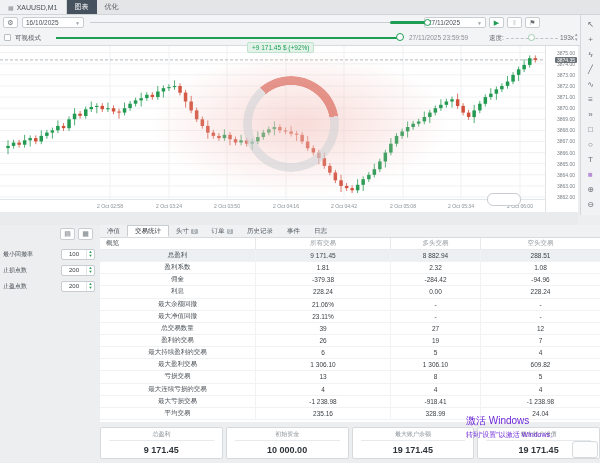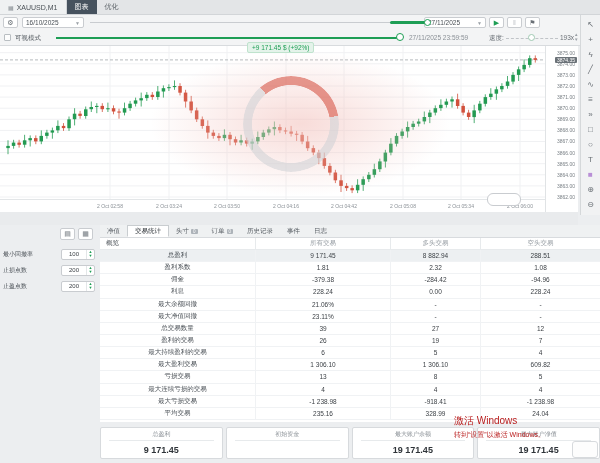--- a/index.html
+++ b/index.html
@@ -86,21 +86,21 @@
   .c3 { width:120px; text-align:center; border-left:1px solid #f0f2f4; align-self:stretch; display:flex; align-items:center; justify-content:center; }
   .thead .c0 { text-align:left; padding-left:6px; }
   .thead .c1,.thead .c2,.thead .c3 { border-left:1px solid #e7eaec; }
 
   
   .summary { left:100px; top:427px; width:500px; height:32px; display:flex; gap:3px; }
   .card { flex:1; background:#fff; border:1px solid #d7dadd; border-radius:2px; display:flex; flex-direction:column; }
   .card .clabel { height:13px; font-size:6px; color:#8a9096; display:flex; align-items:center; justify-content:center; border-bottom:1px solid #e7eaec; margin:0 8px; }
   .card .cvalue { flex:1; font-size:9px; font-weight:bold; color:#2f3439; display:flex; align-items:center; justify-content:center; }
 
-  .win-wm { left:454px; top:414px; color:#b91c1c; pointer-events:none; z-index:5; }
+  .win-wm { left:466px; top:414px; color:#6d28d9; pointer-events:none; z-index:5; }
   .win-wm .l1 { font-size:10px; }
   .win-wm .l2 { font-size:7px; margin-top:2px; }
   .corner-box { left:572px; top:441px; width:26px; height:17px; background:#fdfdfd; border:1px solid #d7dadd; border-radius:3px; }
 </style>
 </head>
 <body>
 
 <div class="abs titlebar">
   <div class="ttab">
     <span class="mini-ic">▦</span>
@@ -589,20 +589,21 @@
     </div>
 </div>
 
 <div class="abs summary" id="summary">
     <div class="card">
       <div class="clabel">总盈利</div>
     <div class="cvalue">9 171.45</div>
     </div>
     <div class="card">
       <div class="clabel">初始资金</div>
+    <div class="cvalue">10 000.00</div>
     </div>
     <div class="card">
       <div class="clabel">最大账户余额</div>
     <div class="cvalue">19 171.45</div>
     </div>
     <div class="card">
       <div class="clabel">最大账户净值</div>
     <div class="cvalue">19 171.45</div>
     </div>
   </div>

